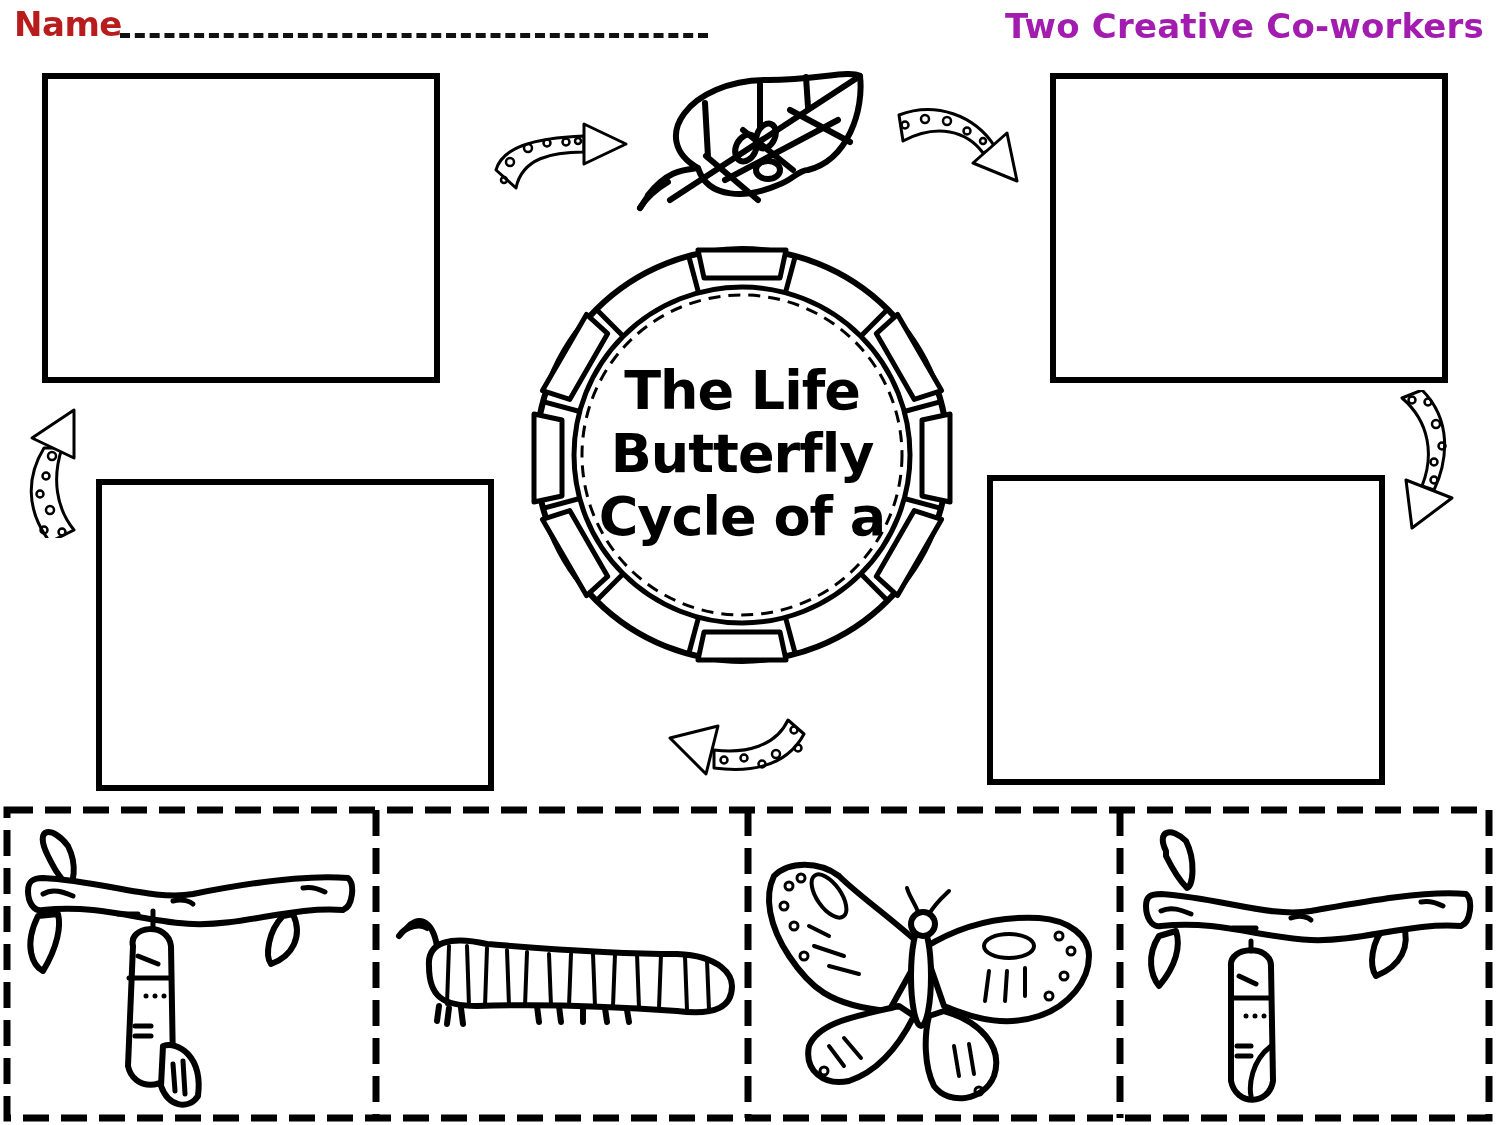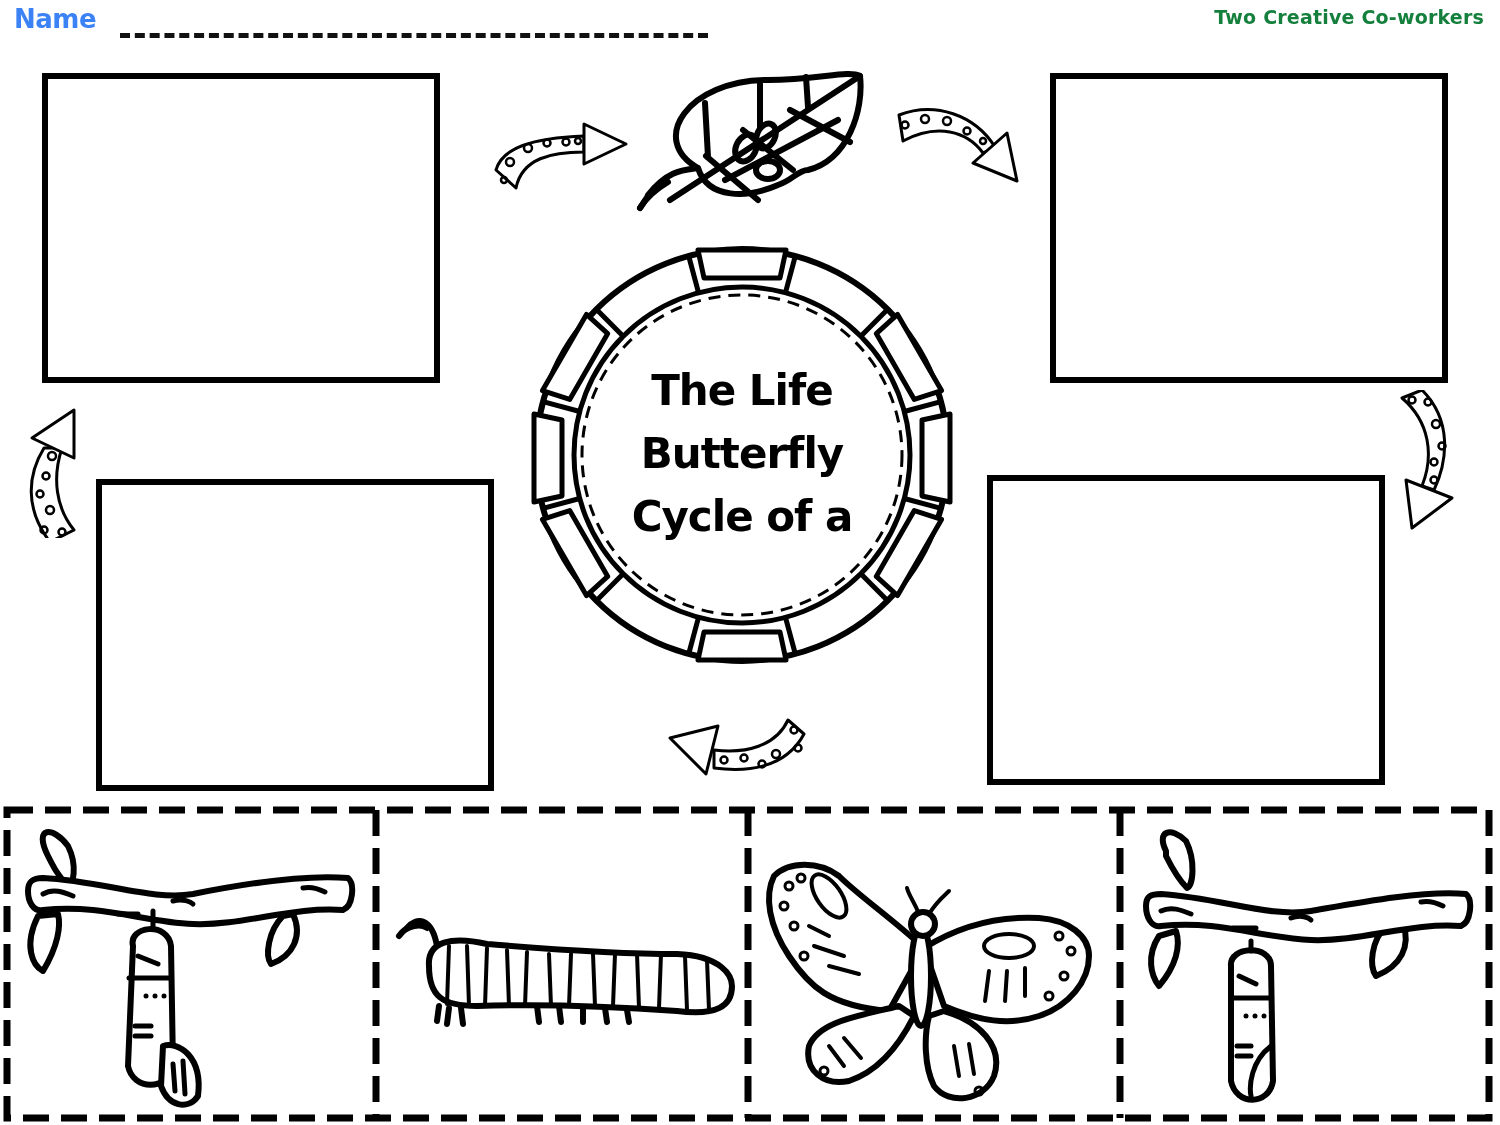--- a/index.html
+++ b/index.html
@@ -1,30 +1,30 @@
 <!DOCTYPE html>
 <html><head>
 <meta charset="utf-8">
 <style>
   html, body { margin: 0; padding: 0; background: #ffffff; }
   body { width: 1500px; height: 1125px; position: relative; overflow: hidden;
          font-family: "DejaVu Sans", "Liberation Sans", sans-serif; }
   .abs { position: absolute; }
-  .name-label { left: 14px; top: 4px; font-size: 26px; font-weight: bold; color: #3b82f6;
+  .name-label { left: 14px; top: 4px; font-size: 34px; font-weight: bold; color: #b91c1c;
                 letter-spacing: -0.5px; font-family: "DejaVu Sans", sans-serif; }
   .name-line { left: 120px; top: 33px; width: 588px; height: 0;
                border-top: 5px dashed #111; }
-  .watermark { right: 16px; top: 6px; font-size: 19px; font-weight: bold; color: #15803d;
+  .watermark { right: 16px; top: 6px; font-size: 34px; font-weight: bold; color: #a21caf;
                font-family: "DejaVu Sans", sans-serif; letter-spacing: 0.2px; }
   .stage-box { border: 6px solid #000; box-sizing: border-box; background: #fff; }
   .strip { left: 3px; top: 806px; width: 1490px; height: 316px; }
   .cell { position: absolute; top: 0; height: 316px; }
   .title-text { position: absolute; left: 0; top: 0; width: 100%; text-align: center;
                 font-family: "DejaVu Sans", sans-serif; font-weight: bold; color: #000; }
-  .title-line { display: block; font-size: 42px; line-height: 63px; letter-spacing: -1px; }
+  .title-line { display: block; font-size: 54px; line-height: 63px; letter-spacing: -1px; }
   svg { display: block; }
 </style>
 </head>
 <body>
 
 <div class="abs name-label">Name</div>
 <div class="abs name-line"></div>
 <div class="abs watermark">Two Creative Co-workers</div>
 
 <div class="abs stage-box" style="left:42px; top:73px; width:398px; height:310px;"></div>

